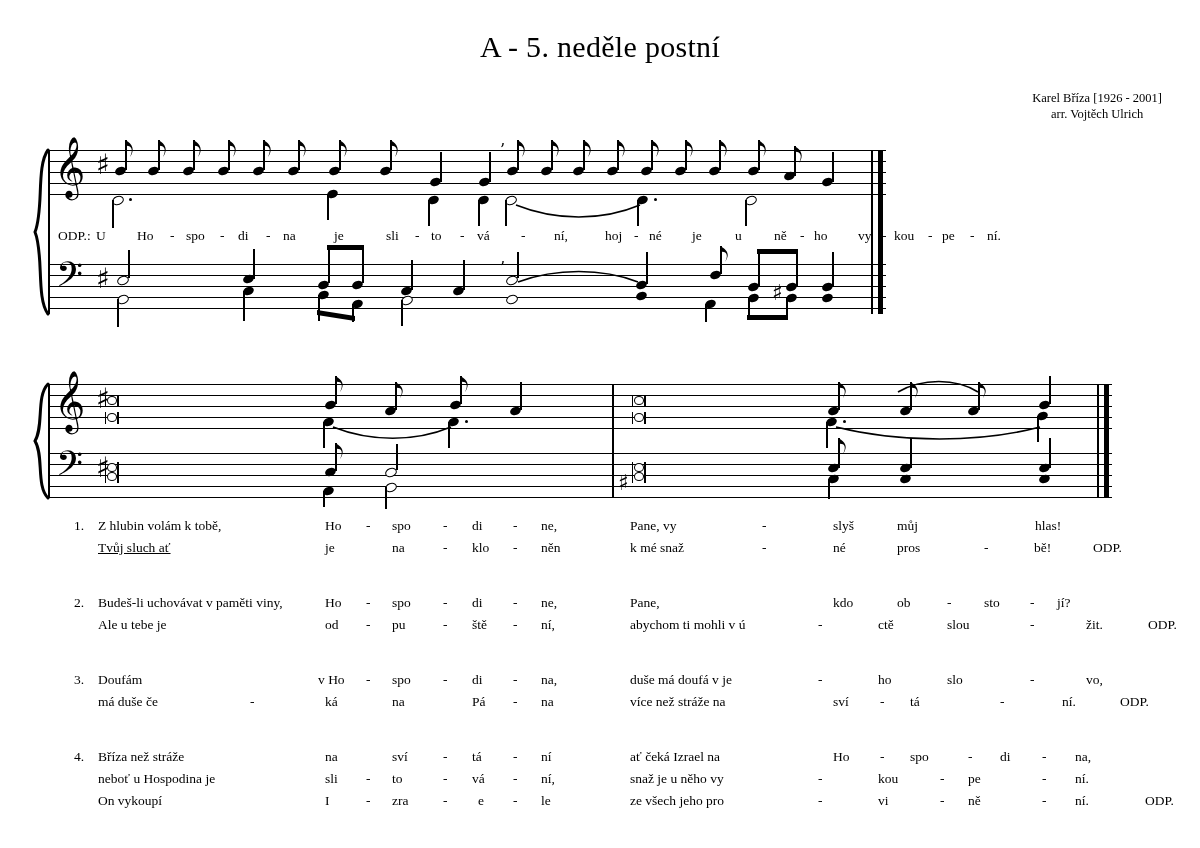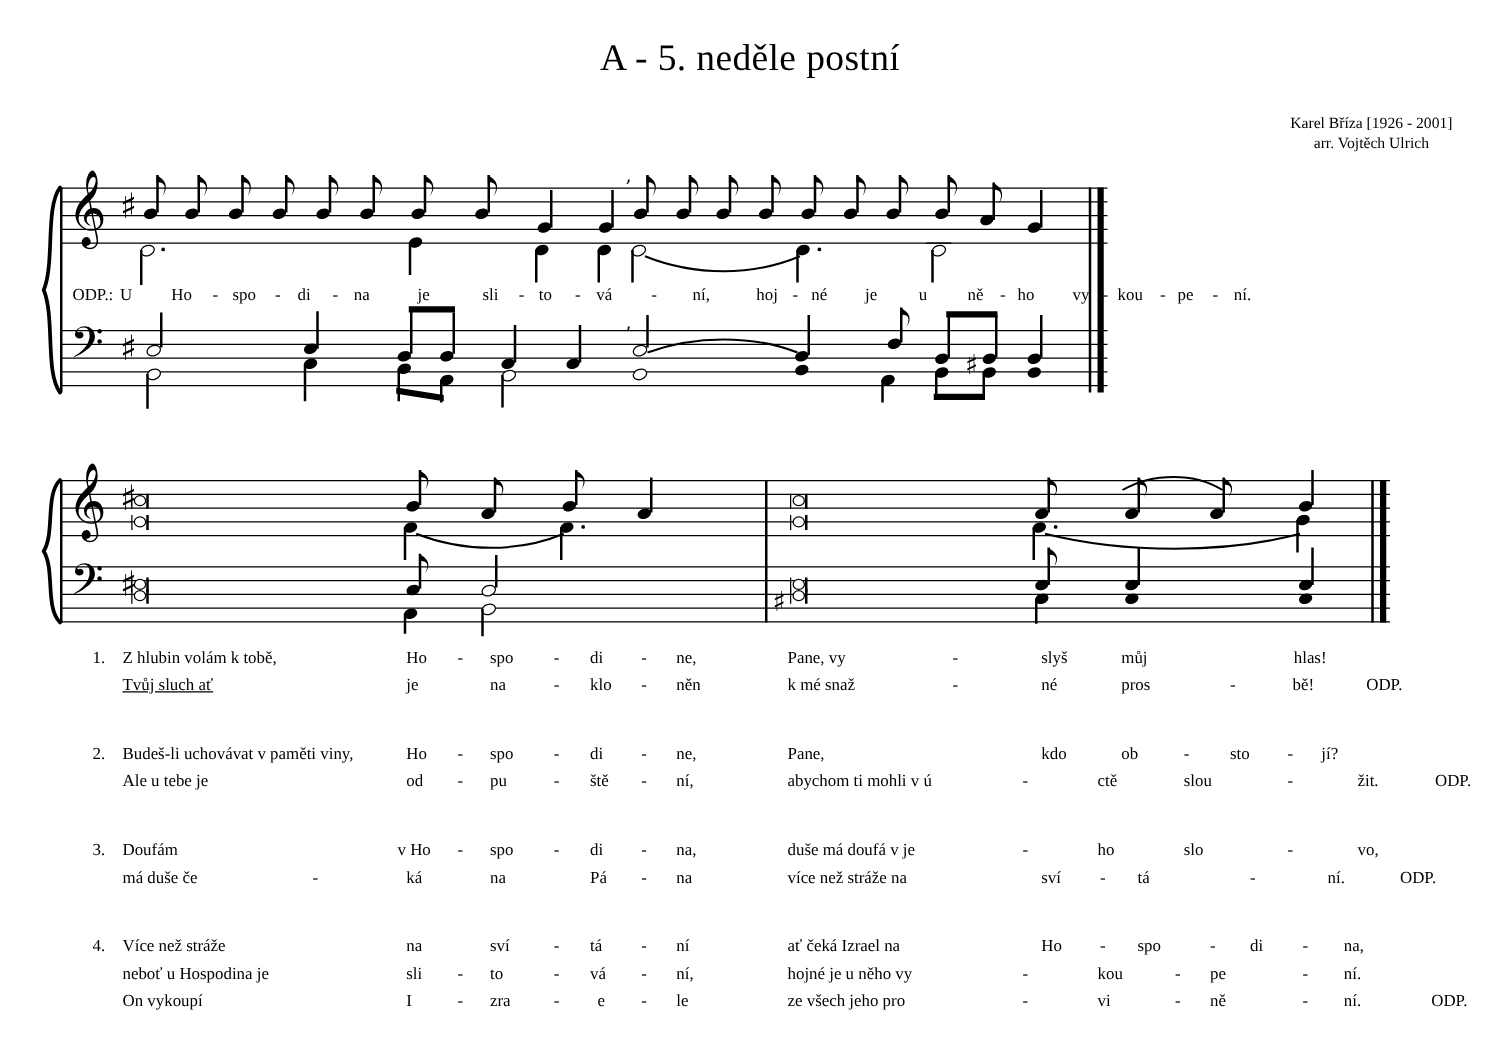--- a/index.html
+++ b/index.html
@@ -757,21 +757,21 @@
         <span style="left:910px;">tá</span>
         <span style="left:1000px;">-</span>
         <span style="left:1062px;">ní.</span>
         <span style="left:1120px;">ODP.</span>
       </div>
     </div>
 
     <div class="verse">
       <div class="vline">
         <span class="num" style="left:74px;">4.</span>
-        <span style="left:98px;">Více než stráže</span>
+        <span style="left:98px;">Bříza než stráže</span>
         <span style="left:325px;">na</span>
         <span style="left:392px;">sví</span>
         <span style="left:443px;">-</span>
         <span style="left:472px;">tá</span>
         <span style="left:513px;">-</span>
         <span style="left:541px;">ní</span>
         <span style="left:630px;">ať čeká Izrael na</span>
         <span style="left:833px;">Ho</span>
         <span style="left:880px;">-</span>
         <span style="left:910px;">spo</span>
@@ -782,21 +782,21 @@
       </div>
       <div class="vline">
         <span style="left:98px;">neboť u Hospodina je</span>
         <span style="left:325px;">sli</span>
         <span style="left:366px;">-</span>
         <span style="left:392px;">to</span>
         <span style="left:443px;">-</span>
         <span style="left:472px;">vá</span>
         <span style="left:513px;">-</span>
         <span style="left:541px;">ní,</span>
-        <span style="left:630px;">hojné je u něho vy</span>
+        <span style="left:630px;">snaž je u něho vy</span>
         <span style="left:818px;">-</span>
         <span style="left:878px;">kou</span>
         <span style="left:940px;">-</span>
         <span style="left:968px;">pe</span>
         <span style="left:1042px;">-</span>
         <span style="left:1075px;">ní.</span>
       </div>
       <div class="vline">
         <span style="left:98px;">On vykoupí</span>
         <span style="left:325px;">I</span>

